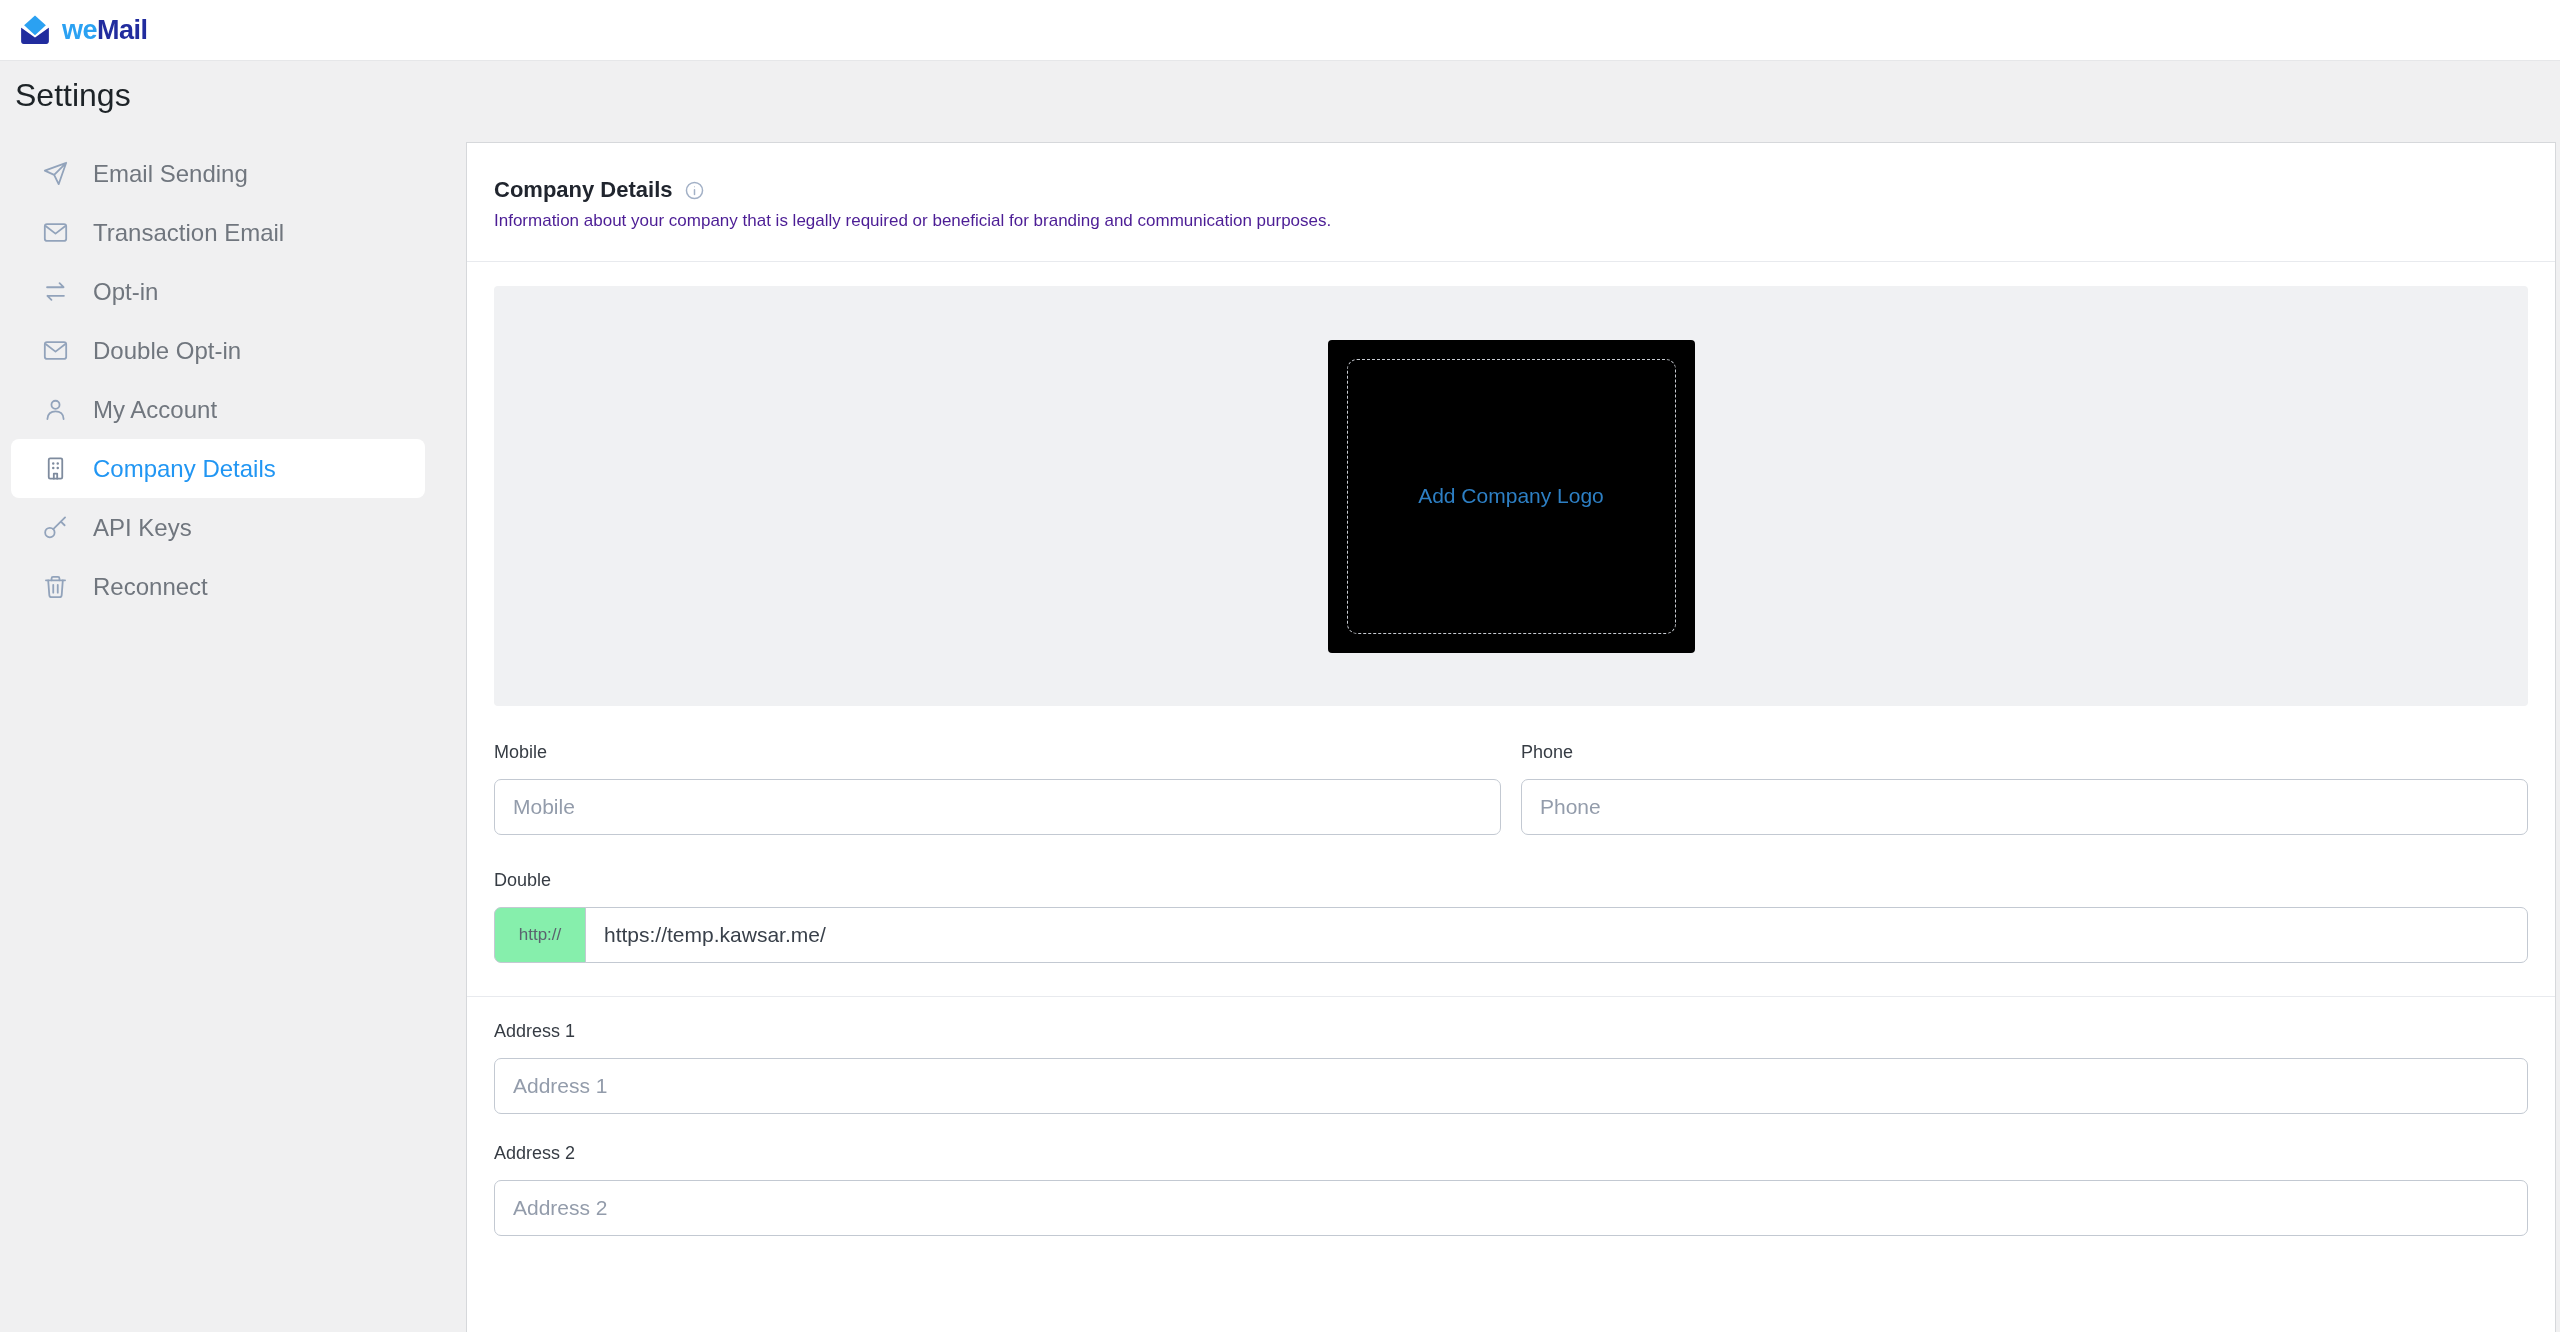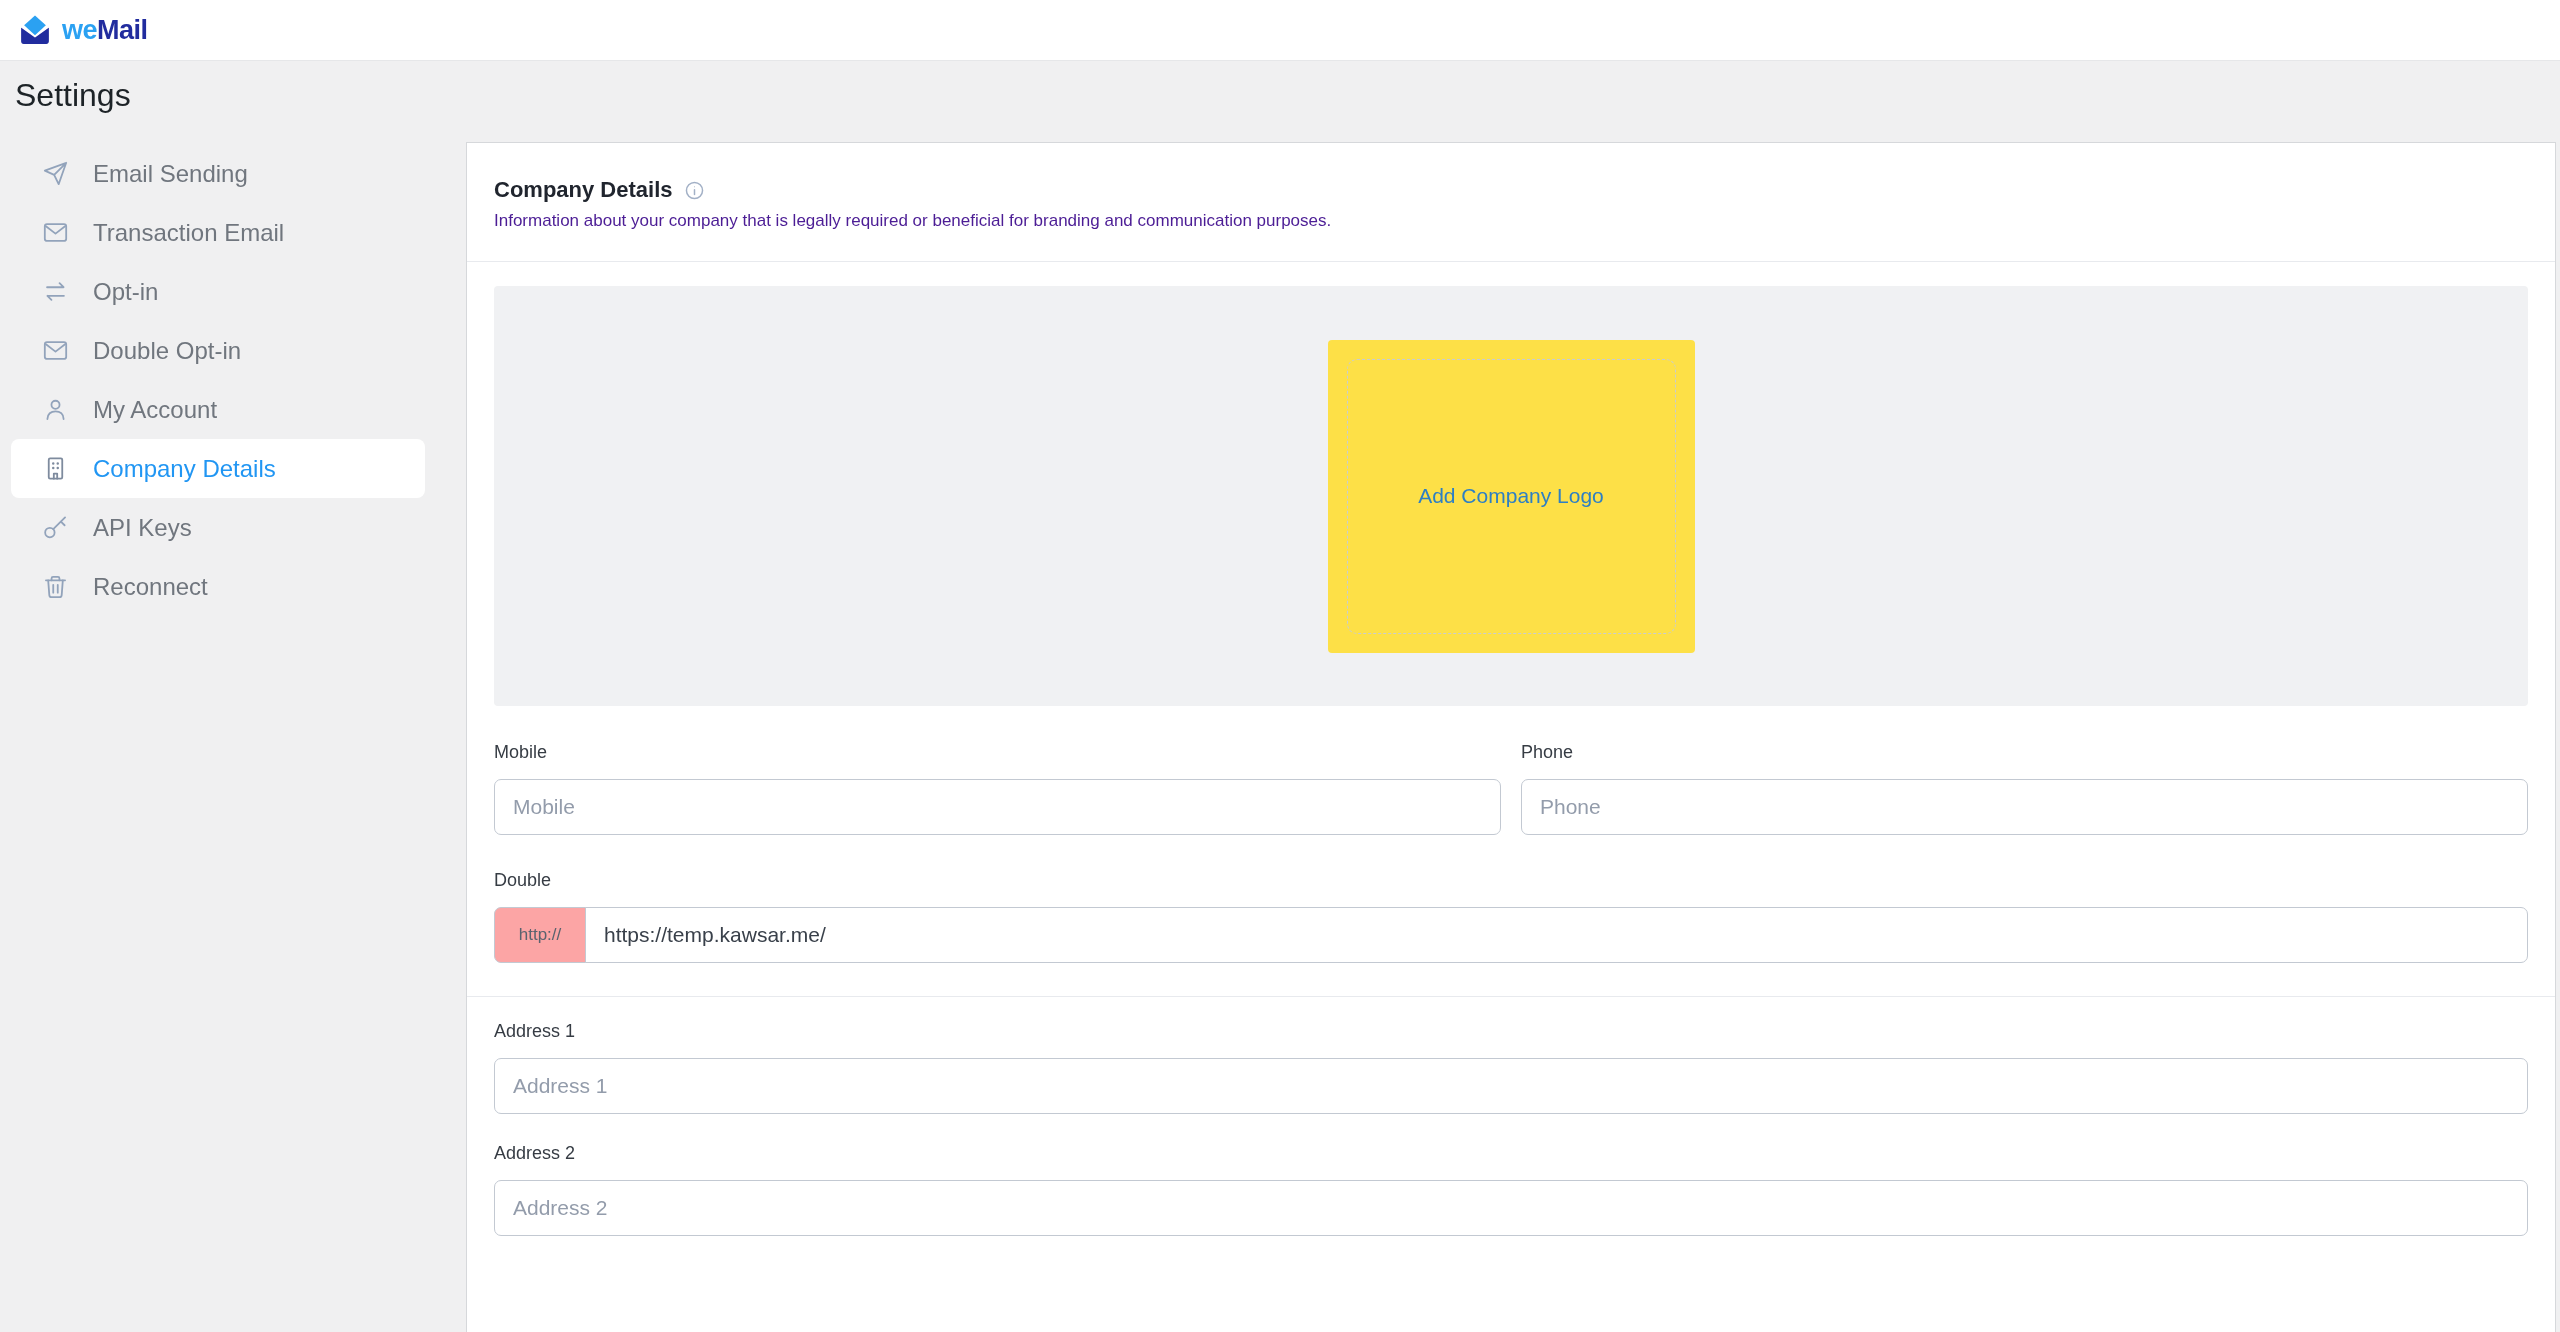--- a/index.html
+++ b/index.html
@@ -50,33 +50,33 @@
     padding:0 18px; font-size:21px; color:#39404a; background:#fff; outline:none;
     font-family:"Liberation Sans", sans-serif; }
   .tinput::placeholder { color:#939cab; opacity:1; }
 
   .sec-company { margin-top:27px; }
   .sec-company .tinput { margin-top:15px; }
 
   
   .logo-panel { margin-top:24px; height:420px; background:#f0f1f3; border-radius:4px;
     display:flex; align-items:center; justify-content:center; }
-  .logo-card { width:367px; height:313px; background:#fde047; border-radius:4px; padding:19px; }
+  .logo-card { width:367px; height:313px; background:#000000; border-radius:4px; padding:19px; }
   .logo-drop { width:100%; height:100%; border:1px dashed #c8ccd2; border-radius:10px;
     display:flex; align-items:center; justify-content:center; cursor:pointer; }
   .logo-drop-text { font-size:21px; color:#2d7fc4; }
 
   
   .two-col { margin-top:36px; display:grid; grid-template-columns:1fr 1fr; column-gap:20px; }
   .two-col .tinput { margin-top:16px; }
 
   
   .sec-website { margin-top:35px; }
   .input-group { margin-top:16px; display:flex; }
-  .input-addon { width:92px; flex:0 0 92px; background:#fca5a5; border:1px solid #c3c9d2;
+  .input-addon { width:92px; flex:0 0 92px; background:#86efac; border:1px solid #c3c9d2;
     border-radius:7px 0 0 7px; display:flex; align-items:center; justify-content:center;
     font-size:17px; color:#5a626e; }
   .input-group .tinput { flex:1 1 auto; border-radius:0 7px 7px 0; margin-left:-1px; }
 
   .sec-addr1 { margin-top:24px; }
   .sec-addr2 { margin-top:29px; }
   .sec-addr1 .tinput, .sec-addr2 .tinput { margin-top:16px; }
 </style>
 </head>
 <body>

